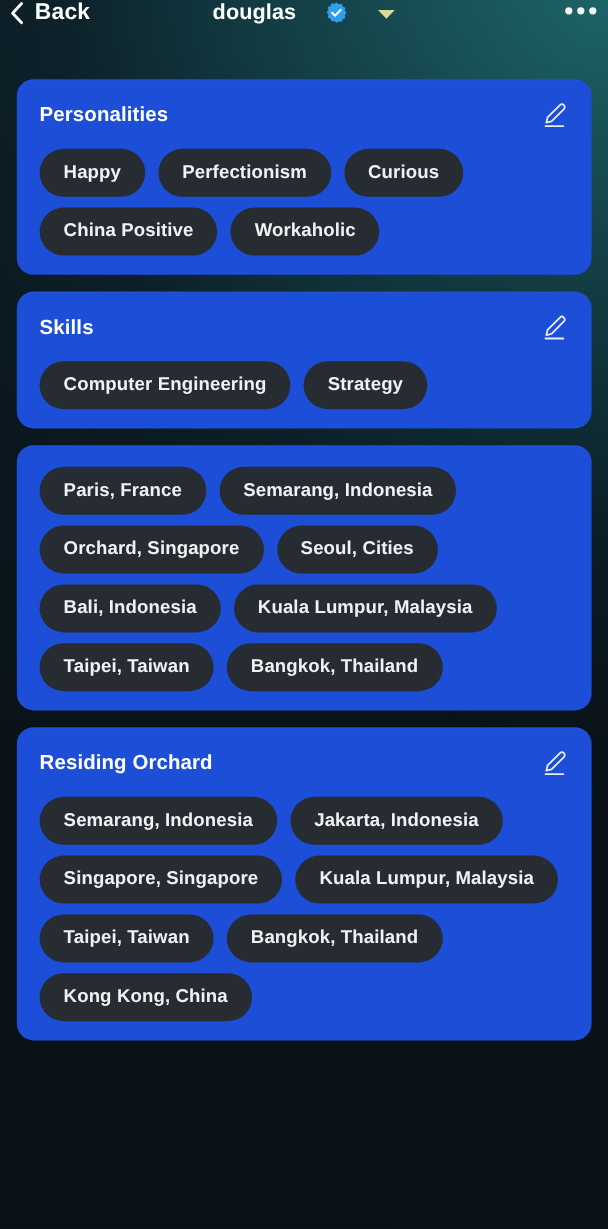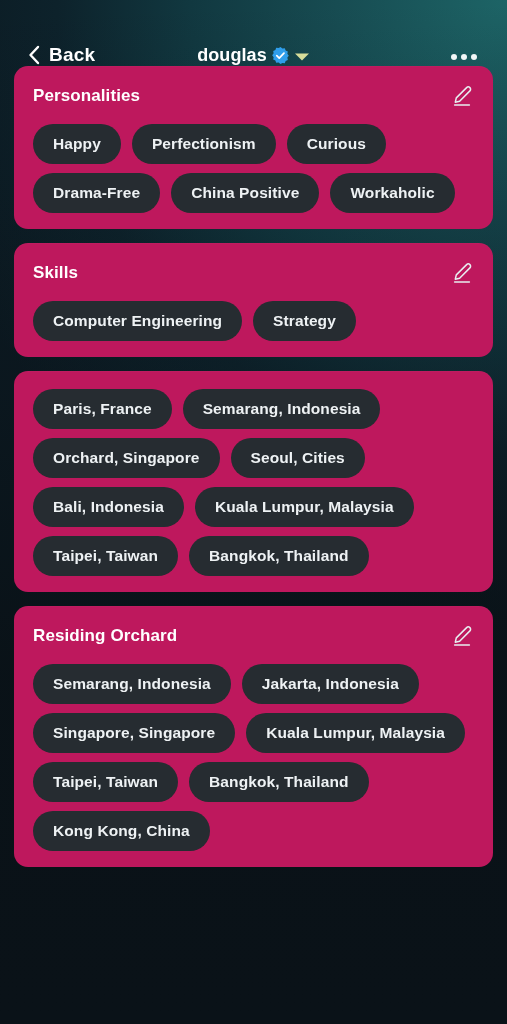--- a/index.html
+++ b/index.html
@@ -24,51 +24,51 @@
   #bg::after{
     content:"";
     position:absolute; inset:0;
     background:linear-gradient(to bottom, rgba(10,20,26,0) 0%, rgba(10,20,26,.25) 38%, rgba(9,16,21,.78) 66%, #0a1218 100%);
   }
   #app { position:relative; z-index:1; width:507px; height:1024px; }
 
   
   .header {
     height:66px;
-    display:flex; align-items:flex-end;
-    padding:0 28px;
+    display:flex; align-items:flex-start;
+    padding:0 8px;
     position:relative;
   }
   .back-btn {
     display:flex; align-items:center; gap:9px;
     cursor:pointer;
   }
   .chevron-left { width:12px; height:20px; display:block; }
   .back-label { font-size:19px; font-weight:bold; color:#fff; letter-spacing:.2px; }
 
   .title-group {
     position:absolute; left:0; right:0;
-    display:flex; align-items:center; justify-content:center; gap:4px;
+    display:flex; align-items:center; justify-content:center; gap:24px;
     pointer-events:none;
   }
   .title-group > * { pointer-events:auto; }
   .title-name { font-size:18px; font-weight:bold; color:#fff; letter-spacing:.1px; }
   .verified { width:19px; height:19px; display:block; }
   .caret-down { width:16px; height:10px; display:block; margin-top:2px; cursor:pointer; }
 
   .more-btn {
     margin-left:auto; display:flex; align-items:center; gap:4px;
     cursor:pointer; padding:6px 2px;
   }
   .more-btn i { width:6px; height:6px; border-radius:50%; background:#f2f6f7; display:block; }
 
   
   .content { padding:0 14px; }
   .card {
-    background:#be185d;
+    background:#1d4ed8;
     border-radius:14px;
     padding:18px 19px 16px 19px;
     margin-bottom:14px;
     box-shadow:0 1px 0 rgba(255,255,255,.02) inset;
   }
   .card-head {
     display:flex; align-items:center; justify-content:space-between;
     margin-bottom:16px;
   }
   .card-title { font-size:17px; font-weight:bold; color:#ffffff; letter-spacing:.1px; }
@@ -136,21 +136,20 @@
             <svg class="edit-icon" viewBox="0 0 24 24" fill="none" xmlns="http://www.w3.org/2000/svg">
               <path d="M16.6 3.6a2.3 2.3 0 0 1 3.3 3.3L9.6 17.2l-4.3 1 1-4.3L16.6 3.6z" stroke="#e8eef0" stroke-width="1.5" stroke-linejoin="round"></path>
               <path d="M4.6 21.1h14.8" stroke="#e8eef0" stroke-width="1.5" stroke-linecap="round"></path>
             </svg>
           </span>
         </div>
         <div class="pills">
           <div class="pill">Happy</div>
           <div class="pill">Perfectionism</div>
           <div class="pill">Curious</div>
-          <div class="pill">Drama-Free</div>
           <div class="pill">China Positive</div>
           <div class="pill">Workaholic</div>
         </div>
       </div>
       <div class="card">
         <div class="card-head">
           <div class="card-title">Skills</div>
           <span>
             <svg class="edit-icon" viewBox="0 0 24 24" fill="none" xmlns="http://www.w3.org/2000/svg">
               <path d="M16.6 3.6a2.3 2.3 0 0 1 3.3 3.3L9.6 17.2l-4.3 1 1-4.3L16.6 3.6z" stroke="#e8eef0" stroke-width="1.5" stroke-linejoin="round"></path>

